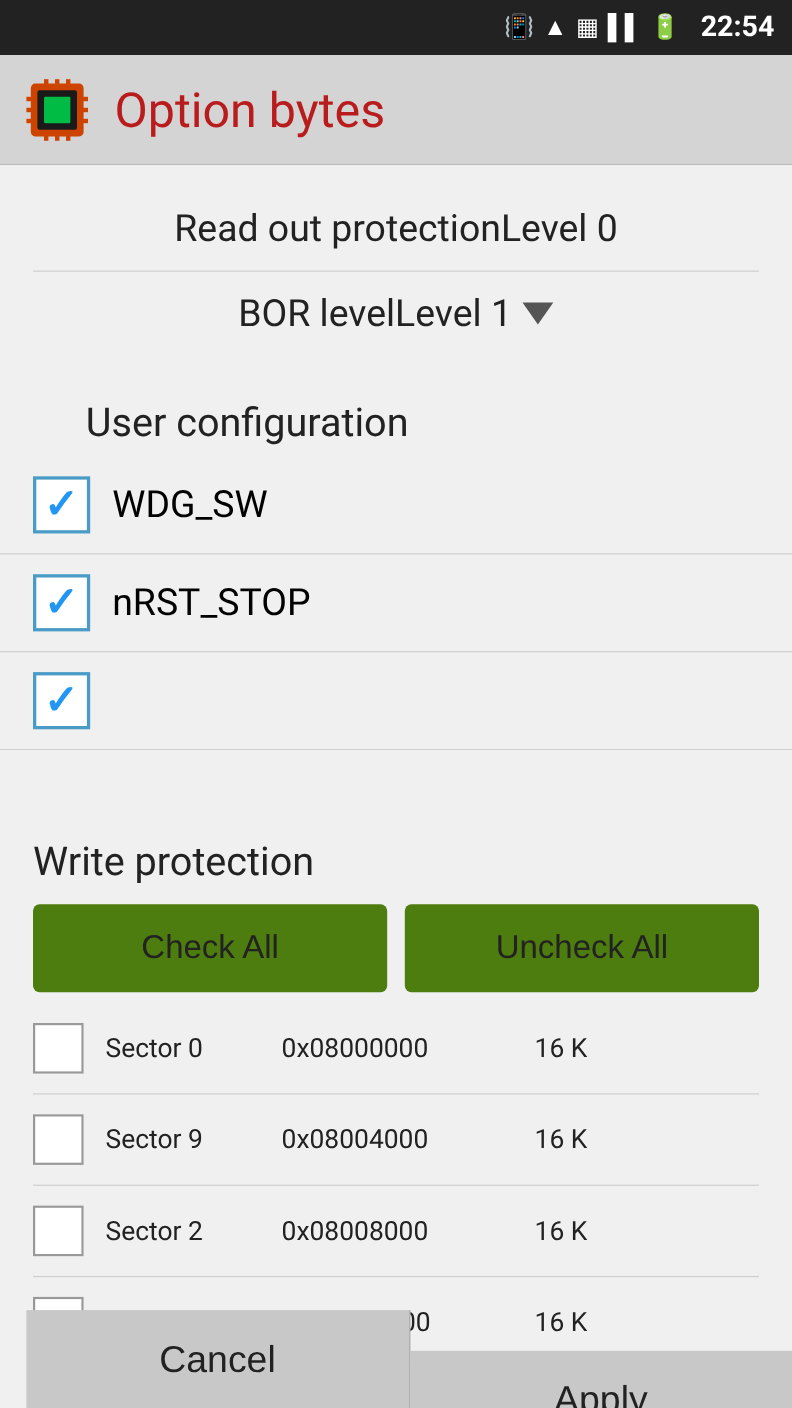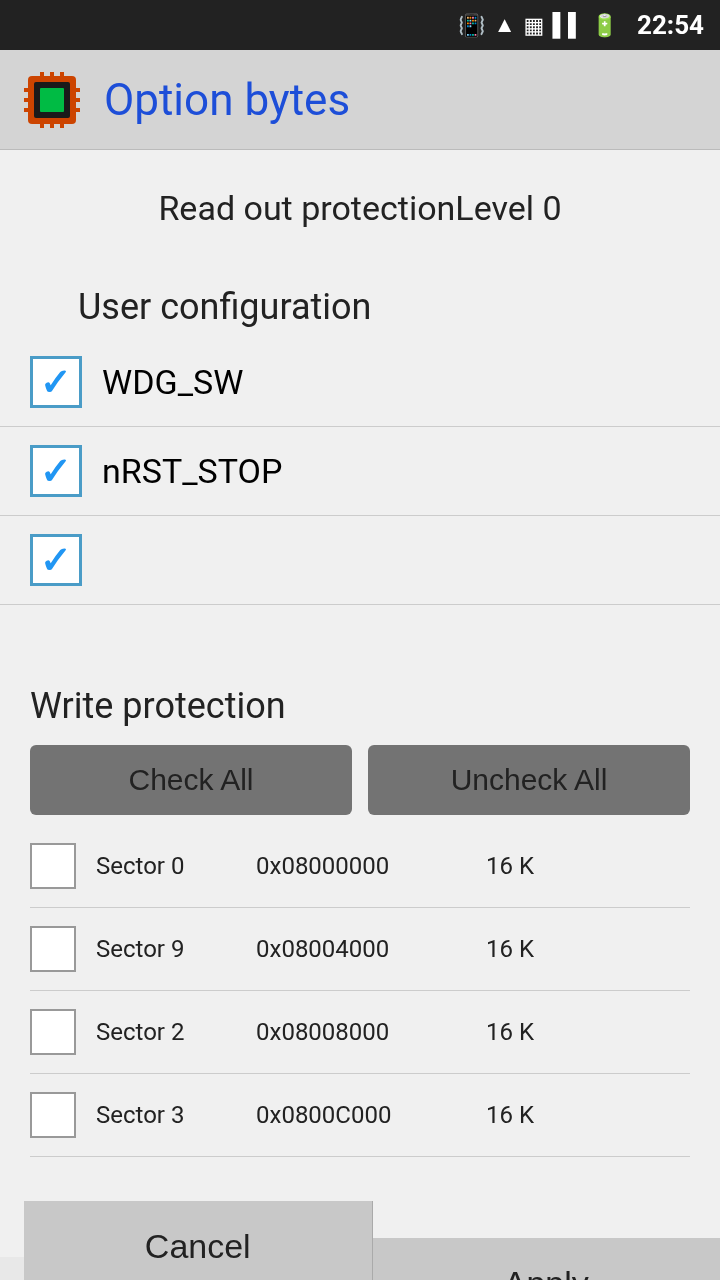--- a/index.html
+++ b/index.html
@@ -46,21 +46,21 @@
       gap: 20px;
       border-bottom: 1px solid #bbb;
     }
     .header-icon {
       width: 64px;
       height: 64px;
     }
     .header-title {
       font-size: 44px;
       font-weight: 400;
-      color: #1d4ed8;
+      color: #b91c1c;
     }
 
     
     .content {
       background: #f0f0f0;
       padding: 0;
     }
 
     
     .section {
@@ -159,22 +159,22 @@
     }
 
     
     .btn-row {
       display: flex;
       gap: 16px;
       margin-bottom: 10px;
     }
     .btn-gray {
       flex: 1;
-      height: 70px;
-      background: #737373;
+      height: 80px;
+      background: #4d7c0f;
       border: none;
       border-radius: 6px;
       font-size: 30px;
       color: #222;
       cursor: pointer;
     }
 
     
     .sector-row {
       display: flex;
@@ -205,21 +205,21 @@
     }
     .sector-size {
       color: #222;
     }
 
     
     .bottom-buttons {
       display: flex;
       gap: 0;
       position: fixed;
-      bottom: 1px;
+      bottom: 11px;
       width: 720px;
       height: 78px;
       padding-left: 24px;
     }
     .btn-cancel {
       flex: 1;
       height: 90px;
       background: #c8c8c8;
       border: none;
       border-right: 1px solid #aaa;
@@ -278,20 +278,27 @@
   <span class="header-title">Option bytes</span>
 </div>
 
 <div class="content">
 
   <div class="section">
     <div class="row-item">
       <span class="row-label">Read out protection</span>
       <span class="row-value">Level 0</span>
     </div>
+    <div class="row-item">
+      <span class="row-label">BOR level</span>
+      <div class="dropdown-container">
+        <span class="row-value">Level 1</span>
+        <div class="dropdown-arrow"></div>
+      </div>
+    </div>
   </div>
 
   <div>
     <div class="section-title">User configuration</div>
 
     <div class="checkbox-row">
       <div class="checkbox-box checked">
         <span class="checkmark">✓</span>
       </div>
       <span class="checkbox-label">WDG_SW</span>

